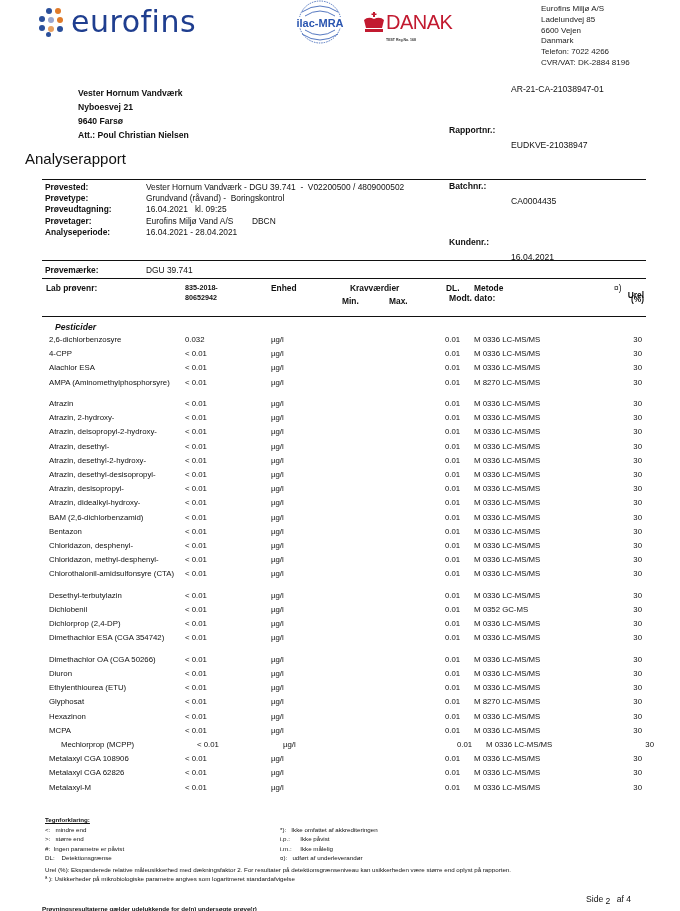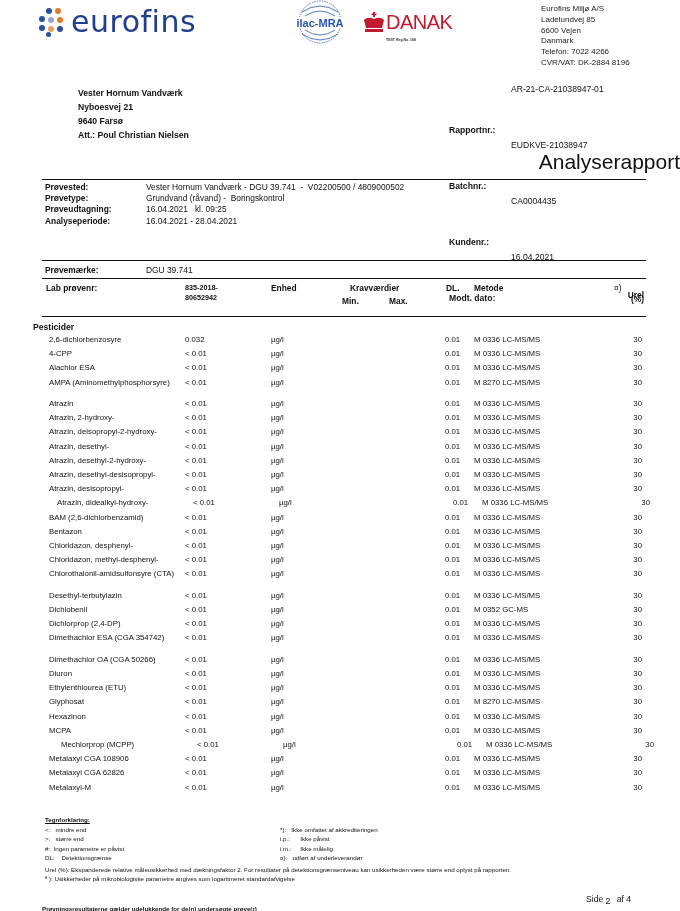--- a/index.html
+++ b/index.html
@@ -19,35 +19,35 @@
   .danak-sub { font-size: 3.5px; color: #333; font-weight: bold; position: absolute; left: 24px; top: 26px; white-space: nowrap; }
 
   .address { left: 541px; top: 4px; font-size: 8px; line-height: 10.8px; color: #222; }
 
   .customer { left: 78px; top: 86px; font-weight: bold; font-size: 8.6px; line-height: 14px; }
 
   .reportinfo { left: 449px; top: 82px; font-size: 8.6px; line-height: 15px; }
   .reportinfo .row { display: flex; }
   .reportinfo .lbl { width: 62px; font-weight: bold; margin-top: 41px; }
 
-  .title { left: 0; width: 100%; top: 150px; text-align: right; font-size: 21px; padding-left: 16px; }
+  .title { left: 0; width: 100%; top: 150px; text-align: left; font-size: 15px; padding-left: 25px; }
 
   .hr { left: 42px; width: 604px; height: 1px; background: #111; }
 
   .meta { left: 45px; top: 182px; font-size: 8.4px; line-height: 11.2px; }
   .meta .row { display: flex; }
   .meta .lbl { width: 101px; font-weight: bold; }
 
   .provemaerke { left: 45px; top: 265px; font-size: 8.4px; display: flex; }
   .provemaerke .lbl { width: 101px; font-weight: bold; }
 
   .thead { left: 42px; top: 283px; width: 604px; height: 32px; font-size: 8.4px; }
   .th { position: absolute; font-weight: bold; }
 
-  .section { left: 33px; top: 322px; font-size: 8.6px; font-weight: bold; }
+  .section { left: 55px; top: 322px; font-size: 8.6px; font-weight: bold; font-style: italic; }
 
   .rows { left: 0; top: 335px; width: 680px; }
   .trow { position: relative; font-size: 7.8px; line-height: 10px; }
   .trow > span { position: absolute; top: 0; }
   .c-name { left: 49px; width: 130px; }
   .c-val { left: 185px; }
   .c-unit { left: 271px; }
   .c-dl { left: 445px; }
   .c-met { left: 474px; }
   .c-urel { left: 620px; width: 22px; text-align: right; }
@@ -151,20 +151,24 @@
       <span class="lbl">Prøvested:</span>
       <span style="white-space:pre">Vester Hornum Vandværk - DGU 39.741  -  V02200500 / 4809000502</span>
     </div>
   <div class="row">
       <span class="lbl">Prøvetype:</span>
       <span style="white-space:pre">Grundvand (råvand) -  Boringskontrol</span>
     </div>
   <div class="row">
       <span class="lbl">Prøveudtagning:</span>
       <span style="white-space:pre">16.04.2021   kl. 09:25</span>
+    </div>
+  <div class="row">
+      <span class="lbl">Prøvetager:</span>
+      <span style="white-space:pre">Eurofins Miljø Vand A/S        DBCN</span>
     </div>
   <div class="row">
       <span class="lbl">Analyseperiode:</span>
       <span style="white-space:pre">16.04.2021 - 28.04.2021</span>
     </div>
 </div>
 
 <div class="abs hr" style="top:260px;"></div>
 
 <div class="abs provemaerke">
@@ -277,21 +281,21 @@
       <span class="c-urel">30</span>
     </div>
     <div class="trow" style="height: 14.2px;">
       <span class="c-name">Atrazin, desisopropyl-</span>
       <span class="c-val">&lt; 0.01</span>
       <span class="c-unit">µg/l</span>
       <span class="c-dl">0.01</span>
       <span class="c-met">M 0336 LC-MS/MS</span>
       <span class="c-urel">30</span>
     </div>
-    <div class="trow" style="height: 14.2px; margin-left: 8px;">
+    <div class="trow" style="height: 14.2px;">
       <span class="c-name">Atrazin, didealkyl-hydroxy-</span>
       <span class="c-val">&lt; 0.01</span>
       <span class="c-unit">µg/l</span>
       <span class="c-dl">0.01</span>
       <span class="c-met">M 0336 LC-MS/MS</span>
       <span class="c-urel">30</span>
     </div>
     <div class="trow" style="height: 14.2px;">
       <span class="c-name">BAM (2,6-dichlorbenzamid)</span>
       <span class="c-val">&lt; 0.01</span>

